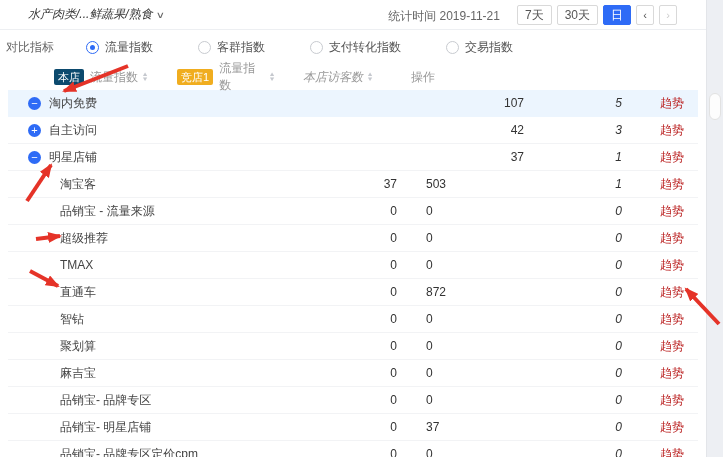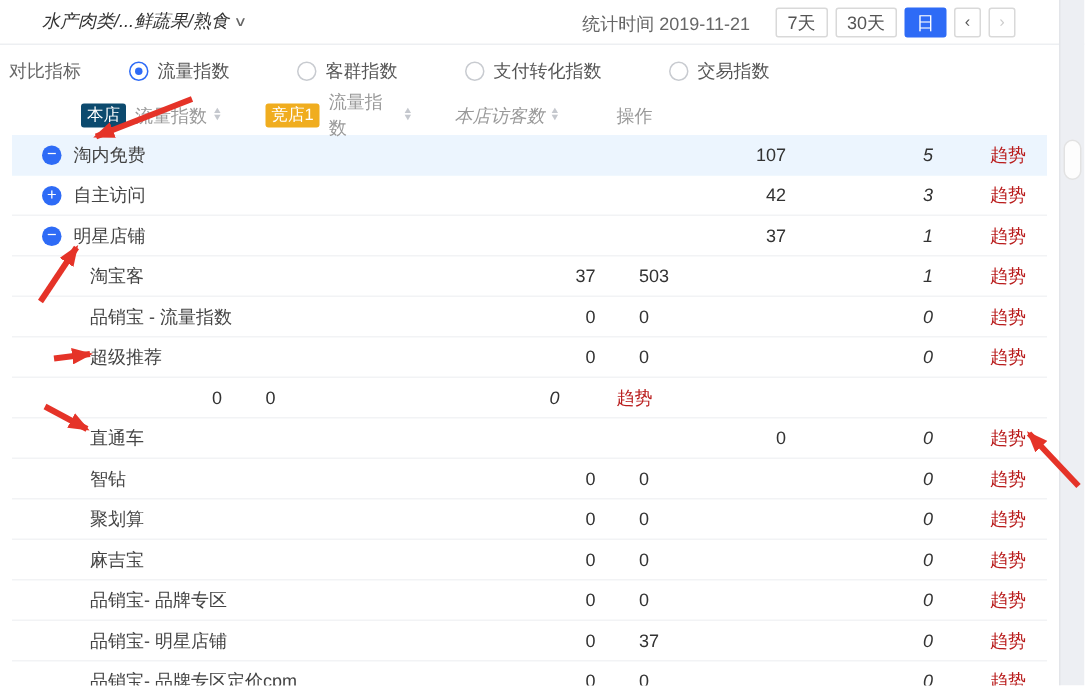--- a/index.html
+++ b/index.html
@@ -194,21 +194,21 @@
     <div class="cell-vis">
       <span class="num">1</span>
     </div>
     <div class="cell-act">
       <a class="trend">趋势</a>
     </div>
   </div>
       <div class="row">
     <div class="cell-name indent">
 
-      <span>品销宝 - 流量指数</span>
+      <span>品销宝 - 流量来源</span>
     </div>
     <div class="cell-shop">
       <span class="num">0</span>
     </div>
     <div class="cell-comp">
       <span class="num">0</span>
     </div>
     <div class="cell-vis">
       <span class="num">0</span>
     </div>
@@ -228,40 +228,47 @@
       <span class="num">0</span>
     </div>
     <div class="cell-vis">
       <span class="num">0</span>
     </div>
     <div class="cell-act">
       <a class="trend">趋势</a>
     </div>
   </div>
       <div class="row">
+    <div class="cell-name indent">
+
+      <span>TMAX</span>
+    </div>
     <div class="cell-shop">
       <span class="num">0</span>
     </div>
     <div class="cell-comp">
       <span class="num">0</span>
     </div>
     <div class="cell-vis">
       <span class="num">0</span>
     </div>
     <div class="cell-act">
       <a class="trend">趋势</a>
     </div>
   </div>
       <div class="row">
     <div class="cell-name indent">
 
       <span>直通车</span>
     </div>
     <div class="cell-shop">
       <span class="num">0</span>
+    </div>
+    <div class="cell-comp">
+      <span class="num">872</span>
     </div>
     <div class="cell-vis">
       <span class="num">0</span>
     </div>
     <div class="cell-act">
       <a class="trend">趋势</a>
     </div>
   </div>
       <div class="row">
     <div class="cell-name indent">

